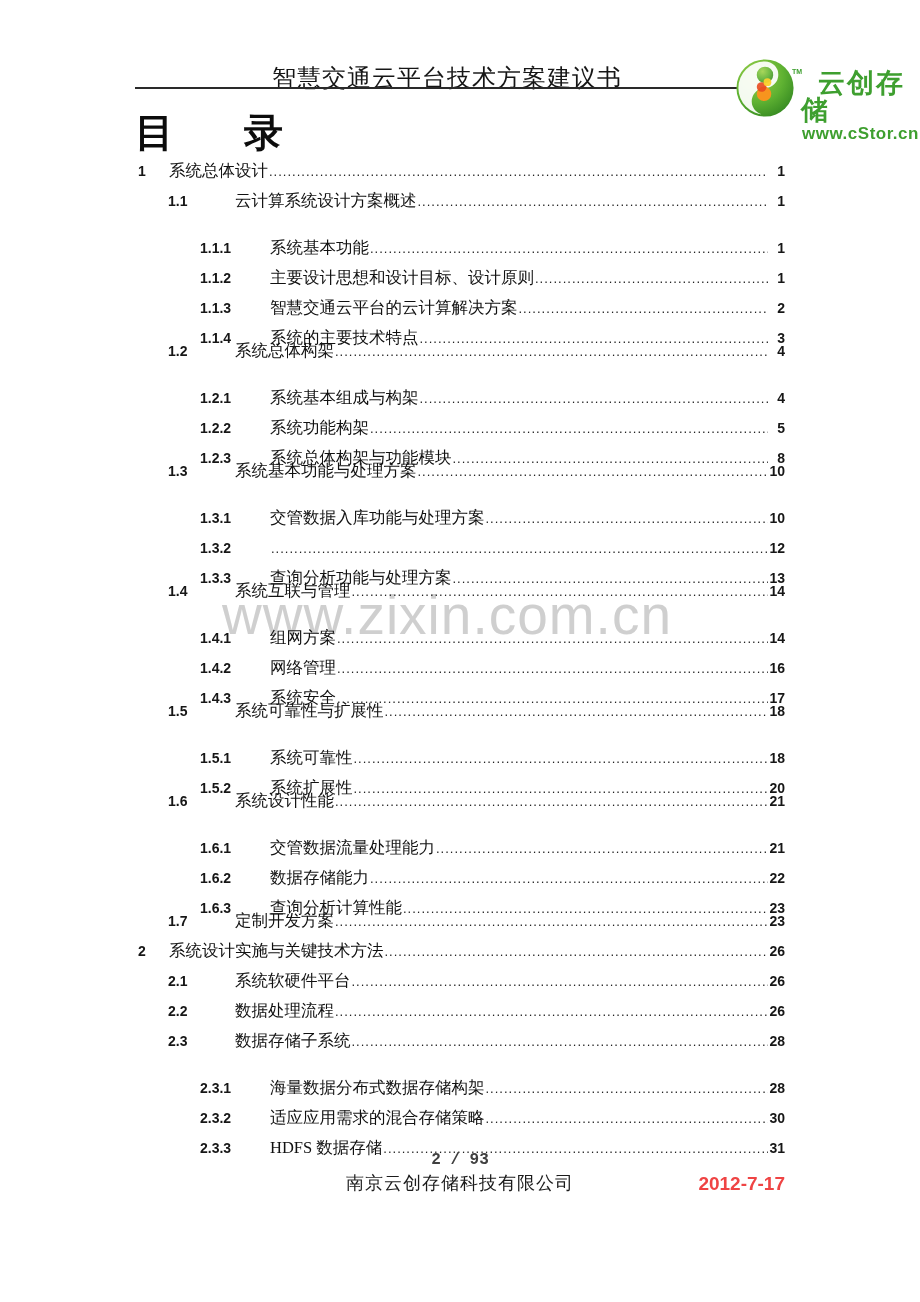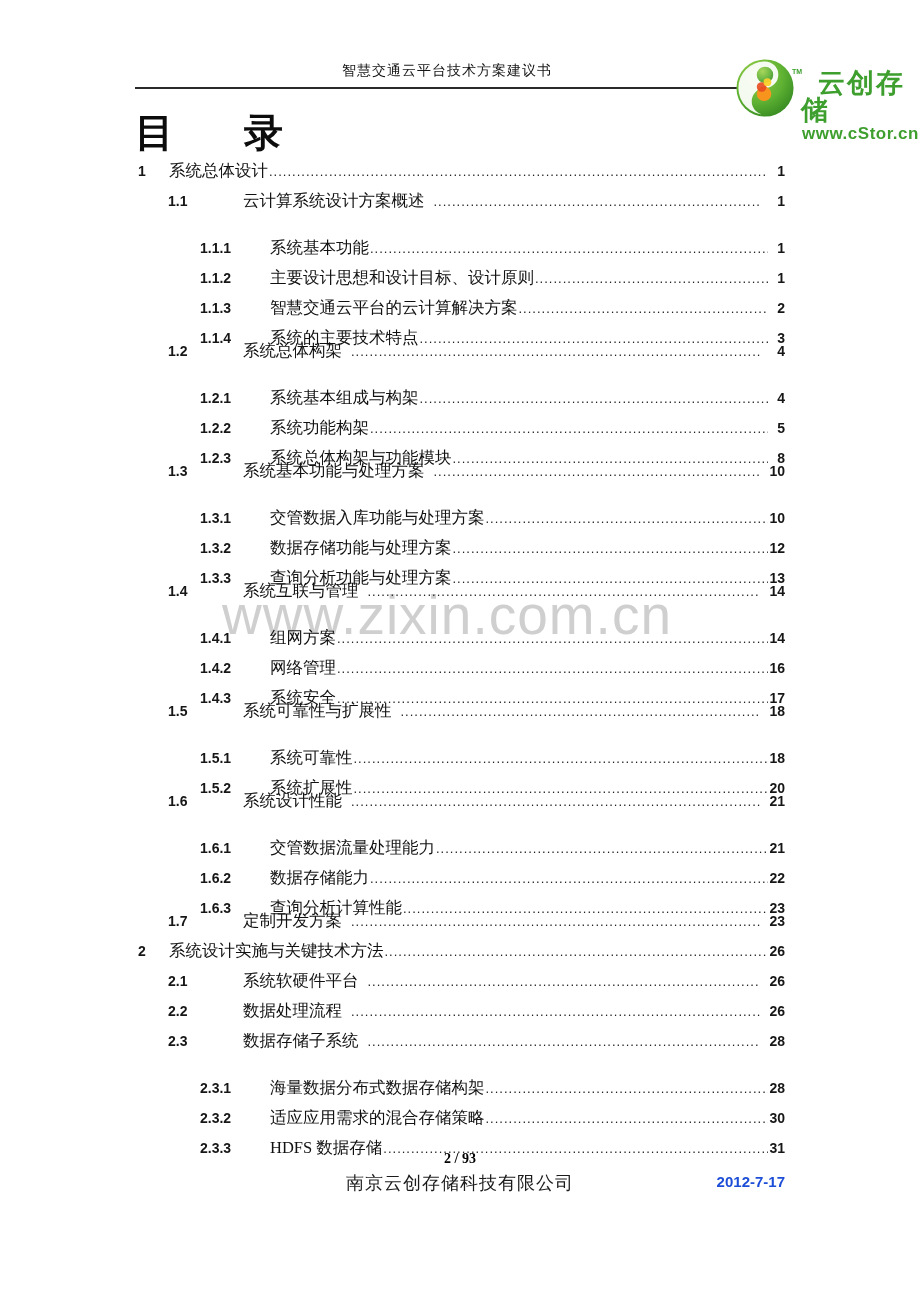--- a/index.html
+++ b/index.html
@@ -13,21 +13,21 @@
     position:relative;
     width:920px;height:1302px;
     background:#ffffff;
     font-family:"Liberation Serif", serif;
     color:var(--text-color);
     overflow:hidden;
   }
   
   .header-title{
     position:absolute;top:62px;left:135px;width:624px;
-    text-align:center;font-size:14px;letter-spacing:1px;color:#161616;
+    text-align:center;font-size:24px;letter-spacing:1px;color:#161616;
     z-index:2;
   }
   .header-rule{
     position:absolute;top:87px;left:135px;width:602px;
     border-top:2px solid #2a2a2a;z-index:2;
   }
   .logo{
     position:absolute;top:58px;left:735px;z-index:2;
     display:flex;align-items:flex-start;
   }
@@ -64,21 +64,21 @@
     height:30px;line-height:30px;
     font-size:16.5px;color:var(--text-color);
     cursor:pointer;
   }
   .toc-row .num{
     font-family:"Liberation Sans",sans-serif;
     font-size:14px;font-weight:bold;color:#161616;
     flex:0 0 auto;
   }
   .toc-row.lvl1{padding-left:3px;}  .toc-row.lvl1 .num{width:31px;}
-  .toc-row.lvl2{padding-left:33px;gap:8px;} .toc-row.lvl2 .num{width:67px;}
+  .toc-row.lvl2{padding-left:33px;} .toc-row.lvl2 .num{width:67px;}
   .toc-row.lvl3{padding-left:65px;} .toc-row.lvl3 .num{width:70px;margin-top:17px;}
   .toc-row .ttl{flex:0 0 auto;white-space:nowrap;text-align:center;}
   .toc-row .dots{
     flex:1 1 auto;overflow:hidden;white-space:nowrap;
     font-family:"Liberation Sans",sans-serif;
     font-size:13px;letter-spacing:1px;color:#222222;
     margin:0 1px;
   }
   .toc-row .dots::after{
     content:"....................................................................................................................................................................";
@@ -92,31 +92,31 @@
   .watermark{
     position:absolute;top:583px;left:222px;z-index:1;
     font-family:"Liberation Sans",sans-serif;
     font-size:55px;color:var(--watermark-gray);opacity:0.8;
     letter-spacing:1px;white-space:nowrap;
   }
   
   .footer-pagenum{
     position:absolute;top:1151px;left:135px;width:650px;z-index:2;
     text-align:center;
-    font-family:Liberation Serif, serif;
-    font-size:14px;font-weight:bold;color:#000000;
+    font-family:Liberation Mono, monospace;
+    font-size:16px;font-weight:bold;color:#404040;
   }
   .footer-company{
     position:absolute;top:1171px;left:135px;width:650px;z-index:2;
     text-align:center;font-size:18px;color:#1b1b1b;letter-spacing:1px;
   }
   .footer-date{
     position:absolute;top:1173px;right:135px;z-index:2;
     font-family:"Liberation Sans",sans-serif;
-    font-size:15px;font-weight:bold;color:#1d4ed8;
+    font-size:19px;font-weight:bold;color:#ef4444;
   }
 </style>
 </head>
 <body>
 
 <div class="page">
 
   <div class="header-title">智慧交通云平台技术方案建议书</div>
   <div class="header-rule"></div>
 
@@ -227,21 +227,20 @@
 
     <div class="toc-row lvl3">
       <span class="num">1.3.1</span>
       <span class="ttl">交管数据入库功能与处理方案</span>
       <span class="dots"></span>
       <span class="pg">10</span>
     </div>
 
     <div class="toc-row lvl3">
       <span class="num">1.3.2</span>
-      <span class="ttl">数据存储功能与处理方案</span>
       <span class="dots"></span>
       <span class="pg">12</span>
     </div>
 
     <div class="toc-row lvl3">
       <span class="num">1.3.3</span>
       <span class="ttl">查询分析功能与处理方案</span>
       <span class="dots"></span>
       <span class="pg">13</span>
     </div>

